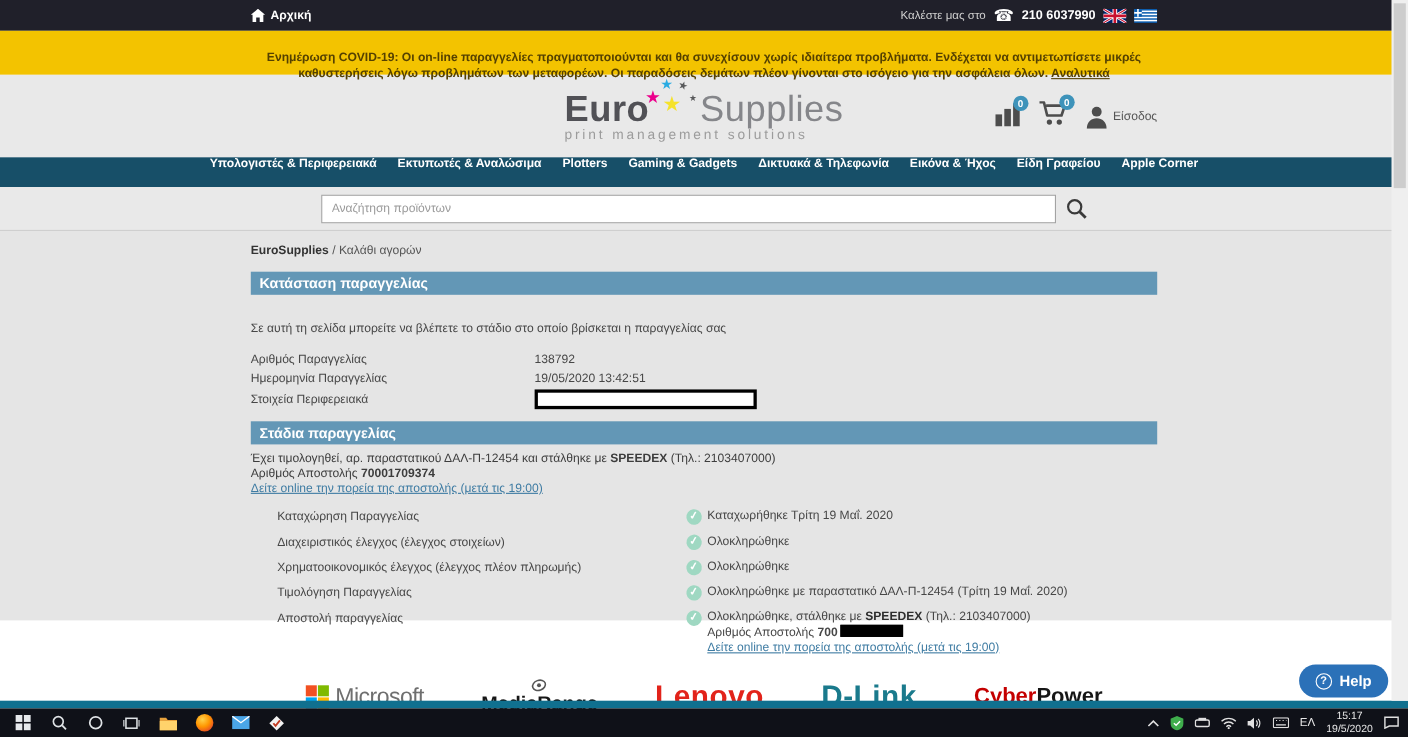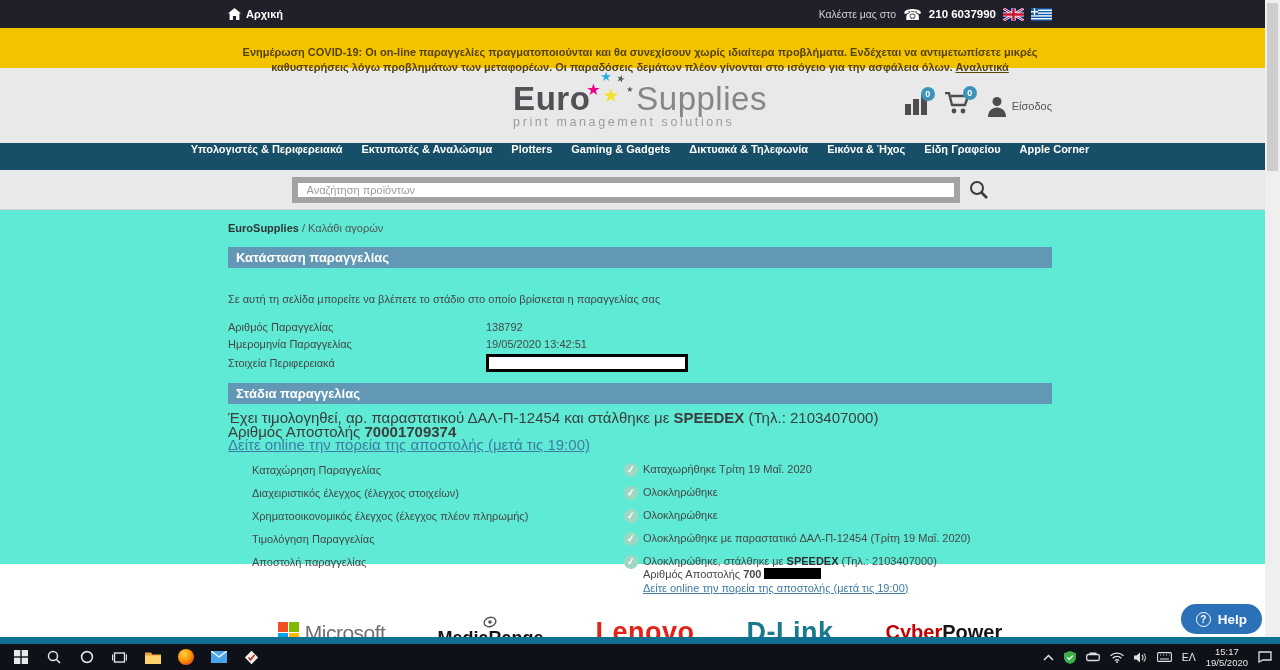--- a/index.html
+++ b/index.html
@@ -40,36 +40,36 @@
   .badge { position:absolute; top:-6px; right:-7px; width:14px; height:14px; border-radius:50%; background:#3e93ba; color:#fff; font-size:9px; line-height:14px; text-align:center; font-weight:bold; }
   .login { display:flex; align-items:center; gap:4px; cursor:pointer; }
   .login-label { font-size:11px; color:#555; }
 
   
   .nav { height:27px; background:#174f68; display:flex; align-items:flex-start; justify-content:center; gap:19px; }
   .nav-item { color:#fff; font-size:11px; font-weight:bold; cursor:pointer; white-space:nowrap; }
 
   
   .searchrow { height:40px; background:#e9e9e9; border-bottom:1px solid #cfcfcf; display:flex; align-items:center; justify-content:center; gap:9px; }
-  .search-input { width:668px; height:26px; border:6px solid #a3a3a3; background:#fff; padding:0 9px; font-size:11px; color:#333; font-family:"Liberation Sans",sans-serif; }
+  .search-input { width:668px; height:26px; border:1px solid #a3a3a3; background:#fff; padding:0 9px; font-size:11px; color:#333; font-family:"Liberation Sans",sans-serif; }
   .search-input::placeholder { color:#9a9a9a; }
 
   
-  .main { background:#5eead4; height:354px; }
+  .main { background:#e5e5e5; height:354px; }
   .breadcrumb { padding-top:12px; font-size:11px; color:#555; }
   .breadcrumb b { color:#333; }
   .section-title { margin-top:13px; height:21px; background:#6397b6; color:#fff; font-weight:bold; font-size:13px; line-height:21px; padding-left:8px; }
   .section-title.second { margin-top:9px; }
   .intro { margin-top:25px; font-size:11px; color:#474747; }
   .fields { margin-top:13px; }
   .frow { display:flex; align-items:center; height:17px; font-size:11px; color:#474747; }
   .frow.tall { height:22px; }
   .flabel { width:258px; }
   .redact-outline { width:202px; height:18px; border:3px solid #000; background:#fff; }
-  .invoice { margin-top:7px; font-size:15px; color:#3d3d3d; line-height:13.5px; }
+  .invoice { margin-top:7px; font-size:11px; color:#3d3d3d; line-height:13.5px; }
   a.trk { color:#3f7ca3; text-decoration:underline; cursor:pointer; }
   .stages { margin-top:11px; }
   .srow { display:flex; align-items:flex-start; font-size:11px; color:#474747; margin-bottom:9px;padding-left:24px; }
   .slabel { width:372px; padding-top:1px; }
   .sstatus { display:flex; align-items:flex-start; gap:5px; }
   .check { flex:0 0 14px; width:14px; height:14px; border-radius:50%; background:#9fd8c2; color:#fff; font-size:10px; line-height:14px; text-align:center; font-weight:bold; transform:rotate(-8deg); }
   .sstatus-text b { color:#2e2e2e; }
   .stage5-lines { line-height:13.5px; }
   .redact-solid { display:inline-block; width:57px; height:11px; background:#000; vertical-align:-1px; margin-left:3px; border:1px solid #000; }
 

